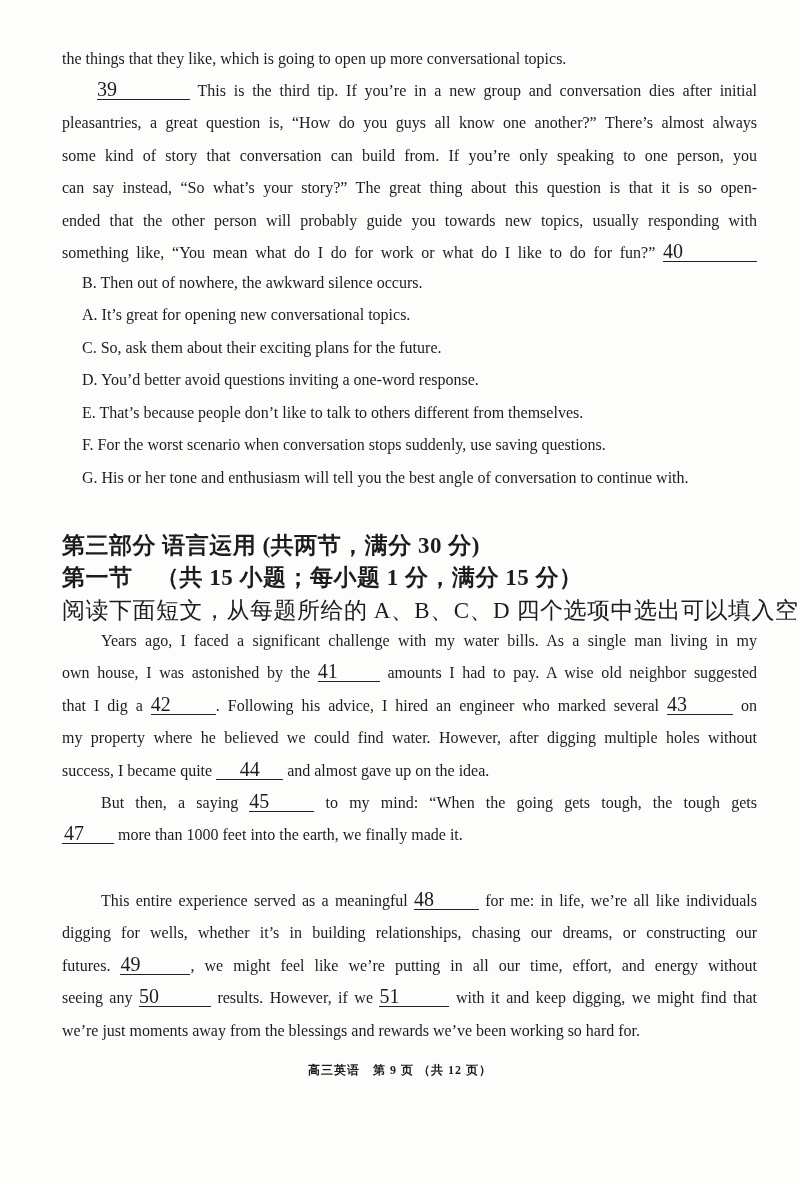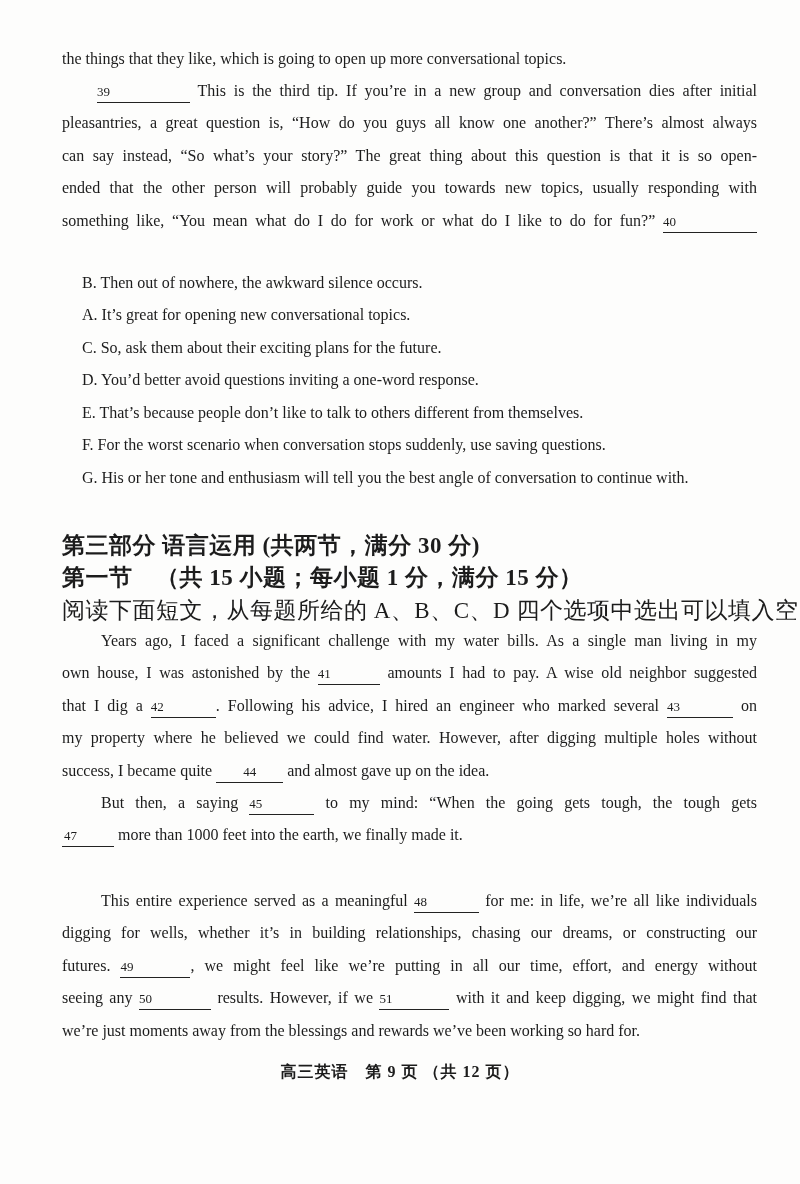--- a/index.html
+++ b/index.html
@@ -23,47 +23,48 @@
     white-space:normal;
   }
   .line.j { text-align:justify; text-align-last:justify; }
   .line.nw { white-space:nowrap; }
   .line.bold { font-weight:bold; }
   .cjk .line { font-size:23px; letter-spacing:0.5px; }
   .blank {
     display:inline-block;
     border-bottom:1.6px solid #222;
     text-align:center;
-    font-size:13px;
+    font-size:20px;
     line-height:18px;
     padding-bottom:1px;
     box-sizing:border-box;
   }
   .blank.left { text-align:left; padding-left:2px; }
   .footer {
     position:absolute;
     left:0; width:800px;
     text-align:center;
     font-weight:bold;
-    font-size:16px;
+    font-size:12px;
     letter-spacing:1px;
     color:#1c1c1c;
   }
 </style>
 </head>
 <body>
 
 <div class="page">
   <div class="footer" style="top: 1062px;">高三英语　第 9 页 （共 12 页）</div>
 <div class="block" style="top: 43px; left: 62px; width: 695px;">
       <div class="line"><span>the things that they like, which is going to open up more conversational topics.</span></div>
     </div>
     <div class="block" style="top: 75px; left: 62px; width: 695px;">
       <div class="line j" style="padding-left: 35px;"><span class="blank" style="width: 93px;">39</span><span> This is the third tip. If you’re in a new group and conversation dies after initial</span></div>
       <div class="line j"><span>pleasantries, a great question is, “How do you guys all know one another?” There’s almost always</span></div>
+      <div class="line j"><span>some kind of story that conversation can build from. If you’re only speaking to one person, you</span></div>
       <div class="line j"><span>can say instead, “So what’s your story?” The great thing about this question is that it is so open-</span></div>
       <div class="line j"><span>ended that the other person will probably guide you towards new topics, usually responding with</span></div>
       <div class="line j"><span>something like, “You mean what do I do for work or what do I like to do for fun?” </span><span class="blank" style="width: 94px;">40</span></div>
     </div>
     <div class="block" style="top: 267px; left: 82px; width: 700px;">
       <div class="line nw"><span>B. Then out of nowhere, the awkward silence occurs.</span></div>
       <div class="line nw"><span>A. It’s great for opening new conversational topics.</span></div>
       <div class="line nw"><span>C. So, ask them about their exciting plans for the future.</span></div>
       <div class="line nw"><span>D. You’d better avoid questions inviting a one-word response.</span></div>
       <div class="line nw"><span>E. That’s because people don’t like to talk to others different from themselves.</span></div>

